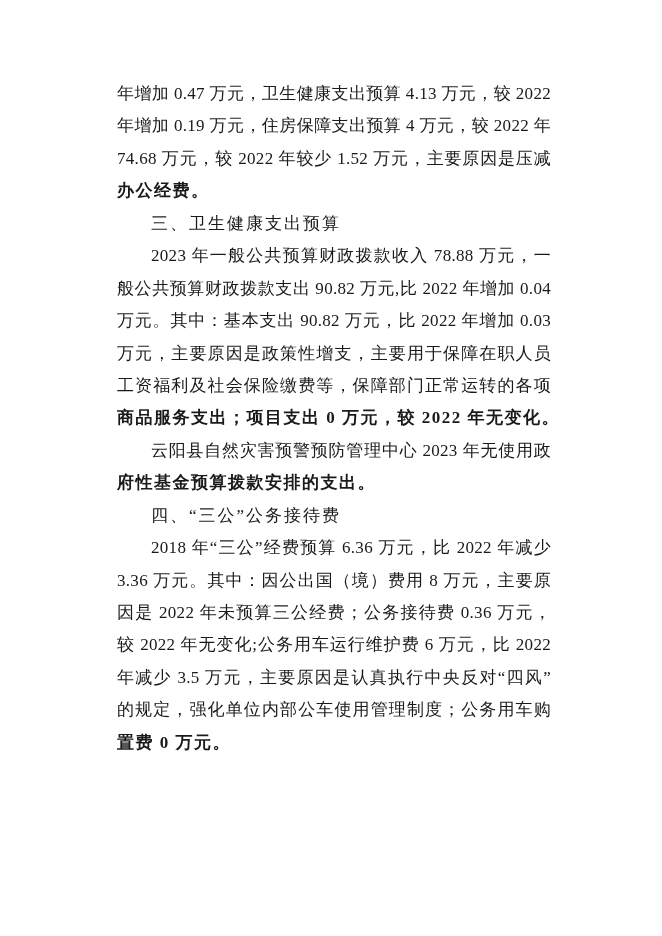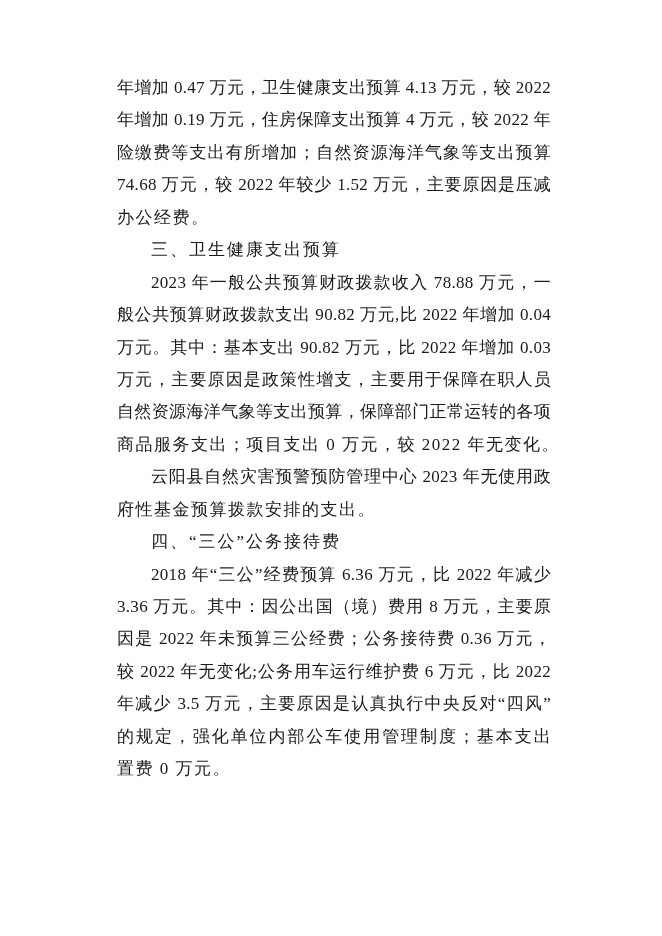--- a/index.html
+++ b/index.html
@@ -11,78 +11,78 @@
       width: 662px;
       height: 936px;
       position: relative;
       overflow: hidden;
       font-family: "Liberation Serif", "DejaVu Serif", serif;
       color: #1a1a1a;
     }
     .page {
       position: absolute;
       left: 117px;
-      top: 72px;
+      top: 78px;
       width: 434px;
     }
     .line {
       height: 32.45px;
       line-height: 32.45px;
       font-size: 17px;
       white-space: nowrap;
       text-align: justify;
       text-align-last: justify;
       letter-spacing: 0.3px;
     }
     .line.indent {
       padding-left: 34px;
     }
     .line.last {
       text-align-last: left;
       letter-spacing: 1.5px;
+      font-weight: bold;
     }
     .line.heading {
       text-align-last: left;
       letter-spacing: 2px;
     }
   </style>
 </head>
 <body>
 
 <div class="page">
 
   <div>
     <div class="line">年增加 0.47 万元，卫生健康支出预算 4.13 万元，较 2022</div>
     <div class="line">年增加 0.19 万元，住房保障支出预算 4 万元，较 2022 年</div>
-    <div class="line">险缴费等支出有所增加；自然资源海洋气象等支出预算</div>
     <div class="line">74.68 万元，较 2022 年较少 1.52 万元，主要原因是压减</div>
     <div class="line last">办公经费。</div>
   </div>
 
   <div class="line indent heading">三、卫生健康支出预算</div>
 
   <div>
     <div class="line indent">2023 年一般公共预算财政拨款收入 78.88 万元，一</div>
     <div class="line">般公共预算财政拨款支出 90.82 万元,比 2022 年增加 0.04</div>
     <div class="line">万元。其中：基本支出 90.82 万元，比 2022 年增加 0.03</div>
     <div class="line">万元，主要原因是政策性增支，主要用于保障在职人员</div>
-    <div class="line">自然资源海洋气象等支出预算，保障部门正常运转的各项</div>
+    <div class="line">工资福利及社会保险缴费等，保障部门正常运转的各项</div>
     <div class="line last">商品服务支出；项目支出 0 万元，较 2022 年无变化。</div>
   </div>
 
   <div>
     <div class="line indent">云阳县自然灾害预警预防管理中心 2023 年无使用政</div>
     <div class="line last">府性基金预算拨款安排的支出。</div>
   </div>
 
   <div class="line indent heading">四、“三公”公务接待费</div>
 
   <div>
     <div class="line indent">2018 年“三公”经费预算 6.36 万元，比 2022 年减少</div>
     <div class="line">3.36 万元。其中：因公出国（境）费用 8 万元，主要原</div>
     <div class="line">因是 2022 年未预算三公经费；公务接待费 0.36 万元，</div>
     <div class="line">较 2022 年无变化;公务用车运行维护费 6 万元，比 2022</div>
     <div class="line">年减少 3.5 万元，主要原因是认真执行中央反对“四风”</div>
-    <div class="line">的规定，强化单位内部公车使用管理制度；基本支出</div>
+    <div class="line">的规定，强化单位内部公车使用管理制度；公务用车购</div>
     <div class="line last">置费 0 万元。</div>
   </div>
 
 </div>
 
 </body></html>

